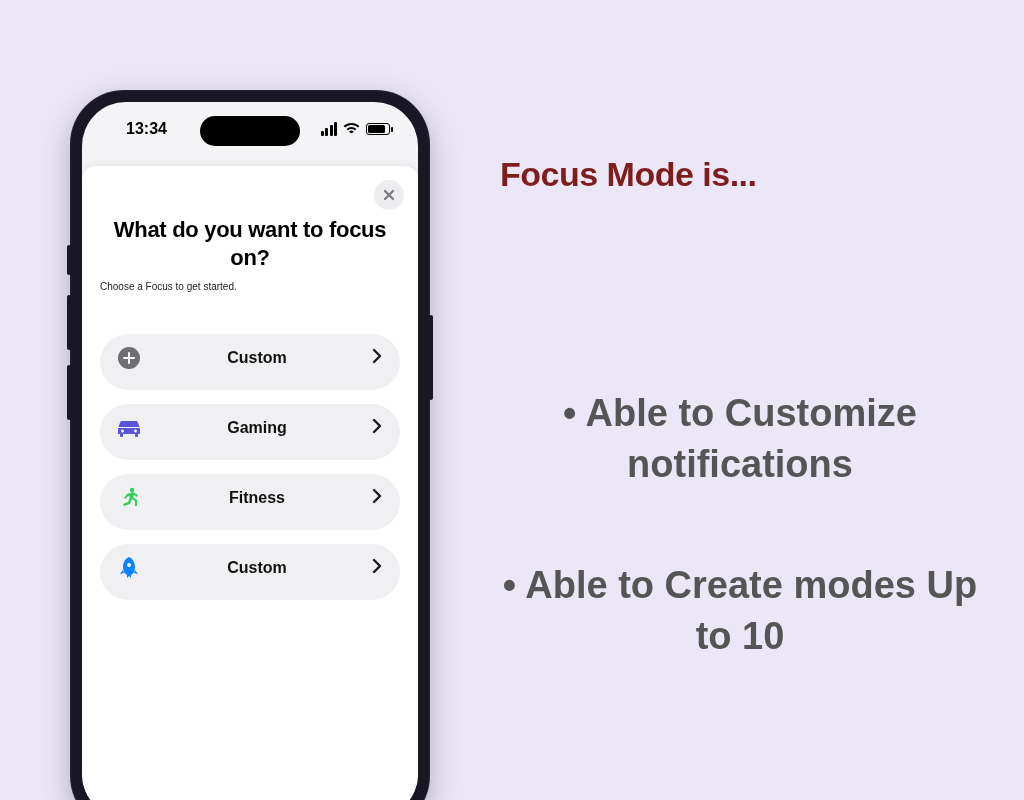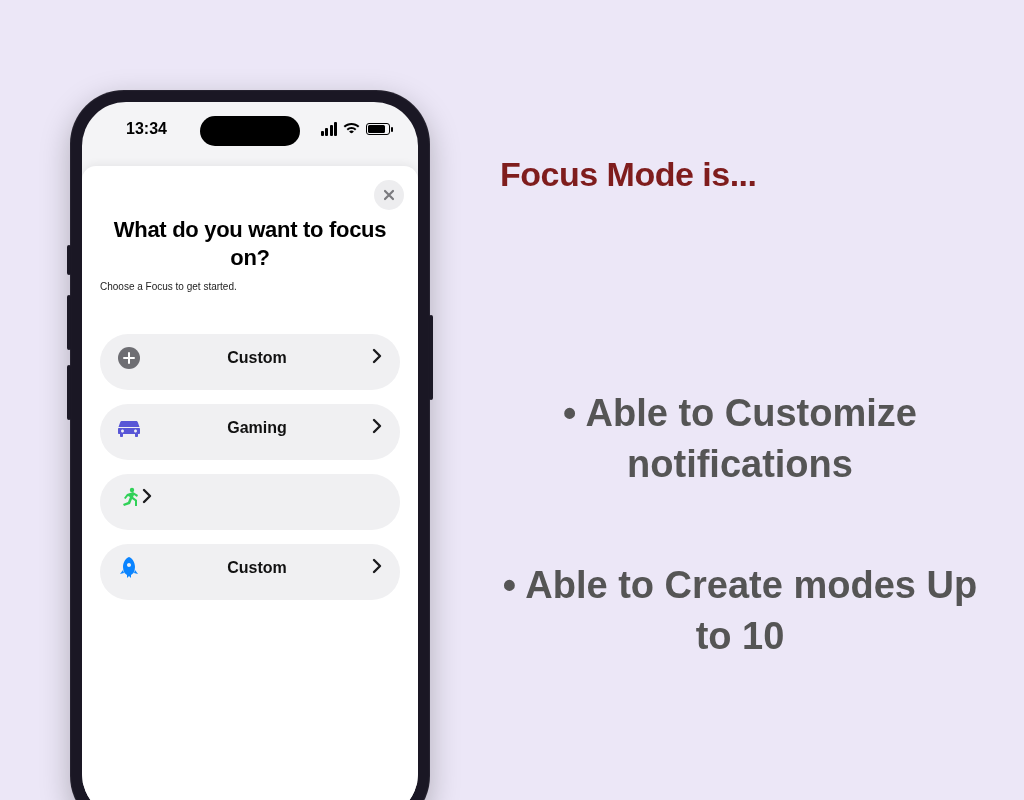--- a/index.html
+++ b/index.html
@@ -241,20 +241,21 @@
           </span>
         </div>
 
         <div class="focus-item">
           <span class="focus-icon">
             <svg width="20" height="22" viewBox="0 0 20 22">
                 <circle cx="13" cy="3" r="2.2" fill="#30d158"></circle>
                 <path fill="#30d158" d="M11 6l-3 1-3 4 1.5 1L9 9l2 1-2 5-5 2 1 2 6-2 2-5 3 2v5h2v-6l-4-3 1-2 3 2 1-2-5-3z"></path>
               </svg>
           </span>
+          <span class="focus-label">Fitness</span>
           <span class="chevron">
             <svg width="10" height="16" viewBox="0 0 10 16">
                 <path fill="none" stroke="#1b1b1d" stroke-width="2.4" stroke-linecap="round" stroke-linejoin="round" d="M2 2l6 6-6 6"></path>
               </svg>
           </span>
         </div>
 
         <div class="focus-item">
           <span class="focus-icon">
             <svg width="20" height="22" viewBox="0 0 20 22">

